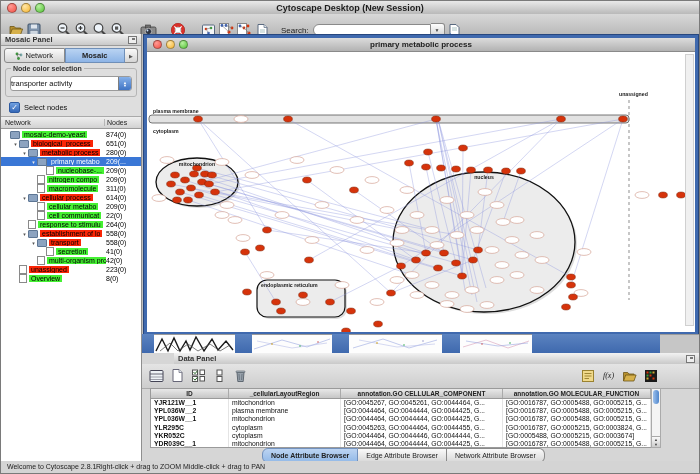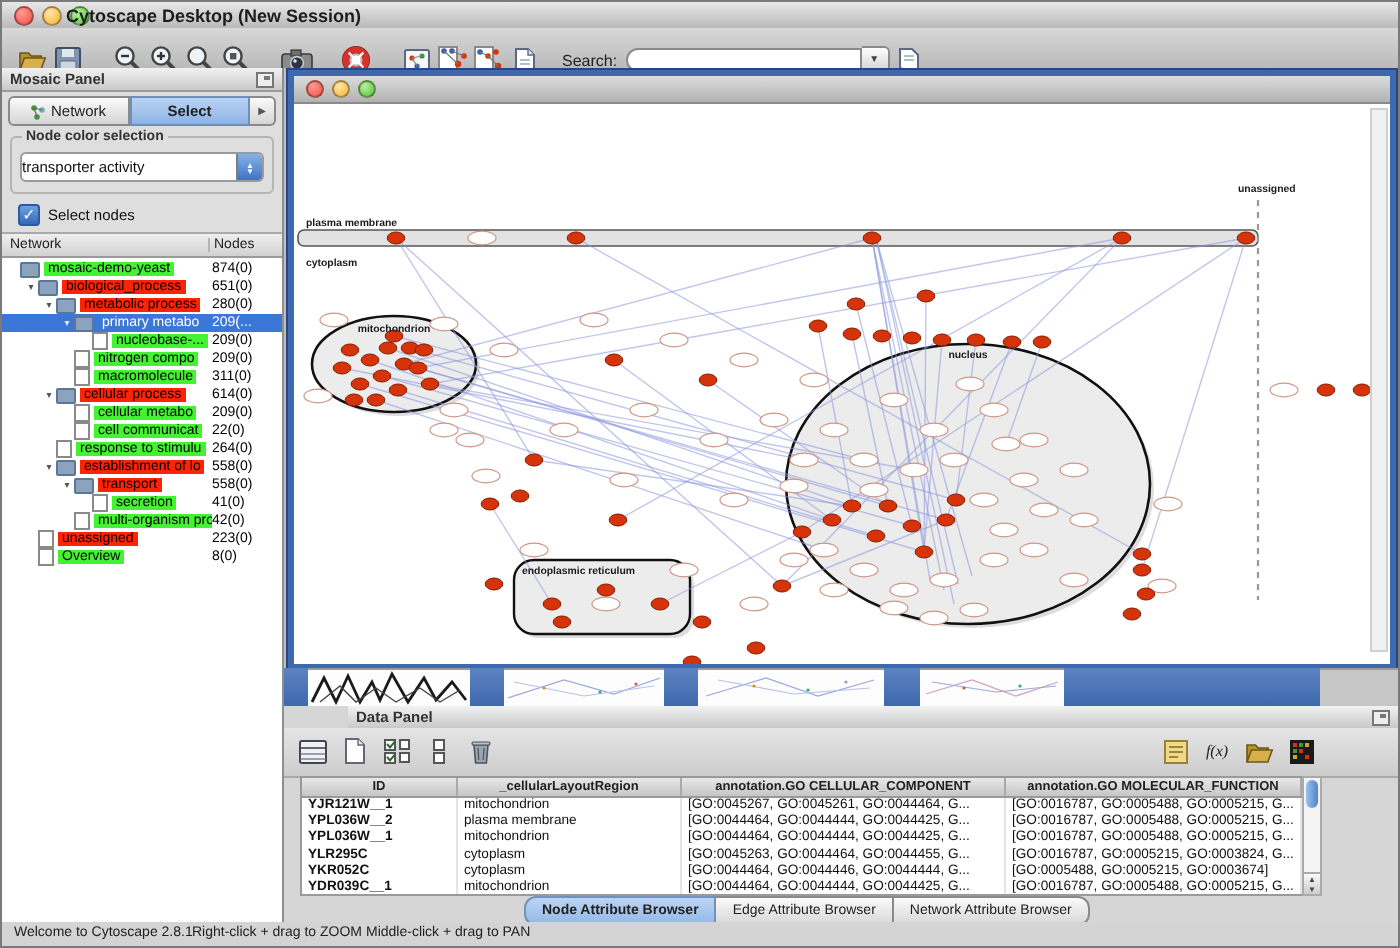--- a/index.html
+++ b/index.html
@@ -4,21 +4,21 @@
 <style>
   html,body{margin:0;padding:0;}
   #app{position:relative;width:700px;height:474px;background:#d4d4d4;font-family:"Liberation Sans",sans-serif;overflow:hidden;border:1px solid #7a7a7a;box-sizing:border-box;}
   
   .titlebar{position:absolute;left:0;top:0;right:0;height:13px;background:linear-gradient(#e9e9e9,#b9b9b9);border-bottom:1px solid #8a8a8a;display:flex;align-items:center;}
   .lights{display:flex;gap:4px;margin-left:6px;}
   .light{width:8px;height:8px;border-radius:50%;border:0.5px solid rgba(0,0,0,.35);}
   .l-red{background:radial-gradient(circle at 35% 30%,#ff9a94,#f25045);}
   .l-yel{background:radial-gradient(circle at 35% 30%,#ffe6a8,#f5b42e);}
   .l-grn{background:radial-gradient(circle at 35% 30%,#b8f0a0,#53c234);}
-  .apptitle{position:absolute;left:0;right:0;text-align:left;font-size:9px;font-weight:bold;color:#1c1c1c;margin-left:32px;}
+  .apptitle{position:absolute;left:0;right:0;text-align:center;font-size:9px;font-weight:bold;color:#1c1c1c;}
   
   .toolbar{position:absolute;left:0;top:13px;right:0;height:20px;background:linear-gradient(#d8d8d8,#a8a8a8);border-bottom:1px solid #767676;display:flex;align-items:center;padding:16px 6px;box-sizing:border-box;}
   .tbtn{width:18px;height:18px;display:flex;align-items:center;justify-content:center;flex:0 0 auto;}
   .tgap{width:12px;flex:0 0 auto;}
   .searchlbl{font-size:8px;color:#222;margin:0 4px 0 10px;}
   .searchbox{width:118px;height:12px;border:1px solid #8a8a8a;border-radius:7px 0 0 7px;background:#fff;font-size:8px;padding:0 5px;box-sizing:border-box;outline:none;}
   .searchdrop{width:13px;height:12px;border:1px solid #8a8a8a;border-left:none;border-radius:0 3px 3px 0;background:linear-gradient(#fdfdfd,#d3d3d3);font-size:5px;color:#444;display:flex;align-items:center;justify-content:center;}
   
   .control{position:absolute;left:0;top:33px;width:141px;bottom:12px;background:#dedede;border-right:1px solid #8f8f8f;box-sizing:border-box;display:flex;flex-direction:column;}
   .phead{height:11px;background:linear-gradient(#f2f2f2,#c9c9c9);border-bottom:1px solid #9a9a9a;display:flex;align-items:center;justify-content:space-between;padding:0 4px;flex:0 0 auto;}
@@ -231,21 +231,21 @@
         <svg width="8" height="8">
             <circle cx="2" cy="2" r="1.4" fill="#3a9a3a"></circle>
             <circle cx="6" cy="3" r="1.4" fill="#7aa"></circle>
             <circle cx="3.5" cy="6.5" r="1.4" fill="#3a9a3a"></circle>
             <line x1="2" y1="2" x2="6" y2="3" stroke="#666" stroke-width="0.6"></line>
             <line x1="2" y1="2" x2="3.5" y2="6.5" stroke="#666" stroke-width="0.6"></line>
           </svg>
         <span>Network</span>
       </span>
       <span class="cptab on">
-          <span>Select</span>
+          <span>Mosaic</span>
         </span>
       <span class="cptab-arrow">▶</span>
     </div>
     <div class="groupbox">
       <span class="grouplbl">Node color selection</span>
       <div class="combo">
         <span class="cv">transporter activity</span>
         <span class="cb">
             <span>▲</span>
             <span>▼</span>
@@ -384,20 +384,21 @@
   </div>
 
   <div class="desktop">
     <div class="netwin">
       <div class="nwtitle">
         <div class="lights">
           <span class="light l-red"></span>
           <span class="light l-yel"></span>
           <span class="light l-grn"></span>
         </div>
+        <div class="nwt">primary metabolic process</div>
       </div>
       <div class="canvas">
         <svg id="graph" width="548" height="280" viewBox="0 0 548 280">
             <rect x="2" y="63" width="480" height="8" rx="3" fill="#e2e2e2" stroke="#555" stroke-width="0.8"></rect>
             <ellipse cx="52" cy="132" rx="41" ry="24" fill="#aaa" opacity="0.4"></ellipse>
             <ellipse cx="50" cy="130" rx="41" ry="24" fill="#ececec" stroke="#111" stroke-width="1.3"></ellipse>
             <ellipse cx="339" cy="192" rx="91" ry="70" fill="#aaa" opacity="0.4"></ellipse>
             <ellipse cx="337" cy="190" rx="91" ry="70" fill="#ececec" stroke="#111" stroke-width="1.3"></ellipse>
             <rect x="112" y="230" width="88" height="37" rx="10" fill="#aaa" opacity="0.4"></rect>
             <rect x="110" y="228" width="88" height="37" rx="10" fill="#ececec" stroke="#111" stroke-width="1.2"></rect>

